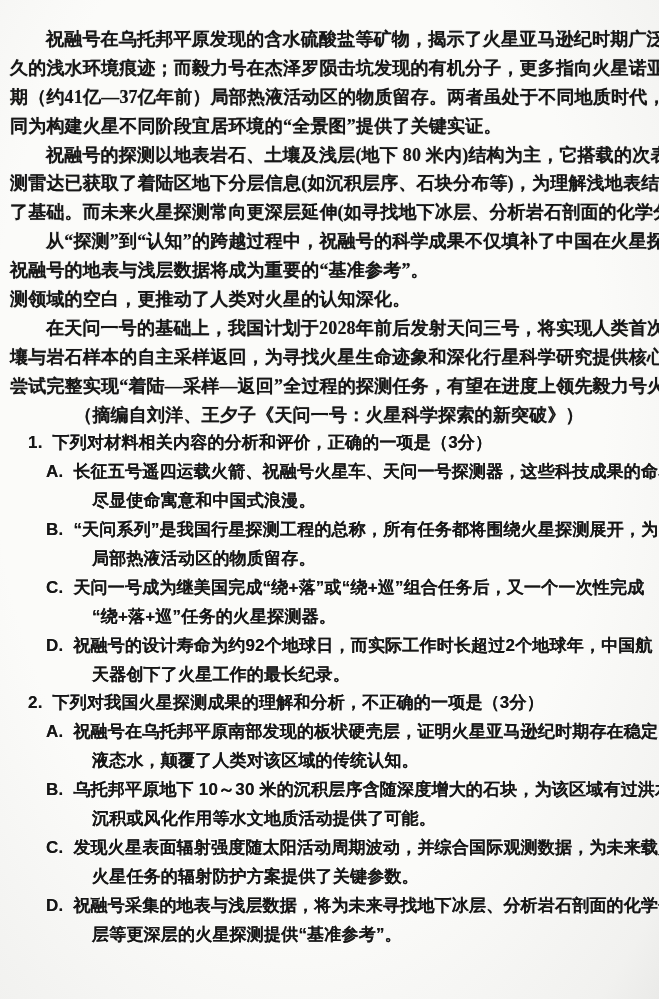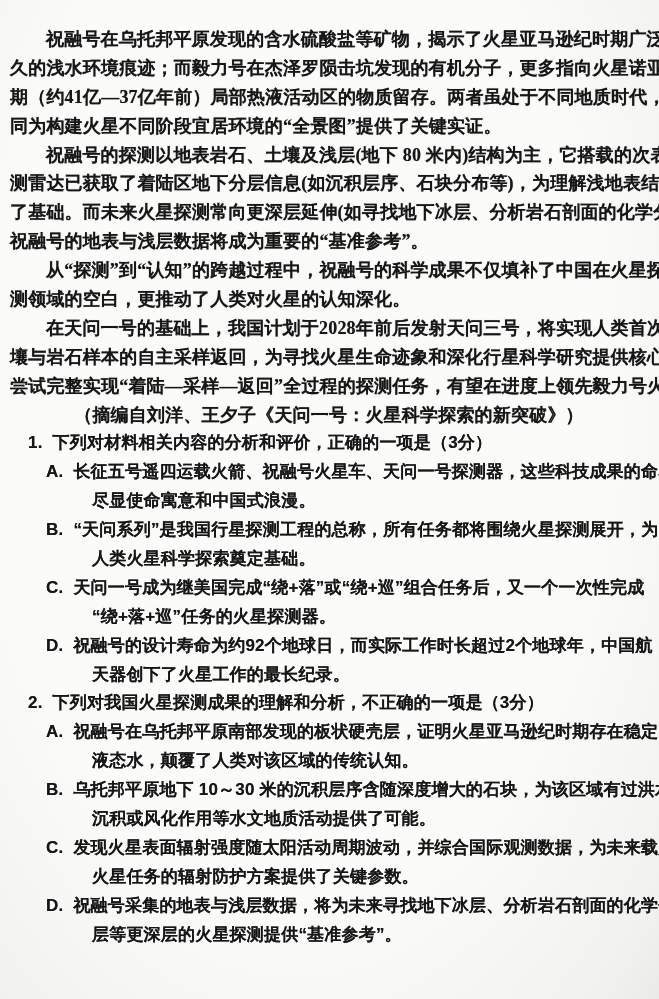--- a/index.html
+++ b/index.html
@@ -60,23 +60,23 @@
 
   <div class="passage">
     <div class="line indent">祝融号在乌托邦平原发现的含水硫酸盐等矿物，揭示了火星亚马逊纪时期广泛而持</div>
     <div class="line">久的浅水环境痕迹；而毅力号在杰泽罗陨击坑发现的有机分子，更多指向火星诺亚纪晚</div>
     <div class="line">期（约41亿—37亿年前）局部热液活动区的物质留存。两者虽处于不同地质时代，但</div>
     <div class="line">同为构建火星不同阶段宜居环境的“全景图”提供了关键实证。</div>
 
     <div class="line indent">祝融号的探测以地表岩石、土壤及浅层(地下 80 米内)结构为主，它搭载的次表层探</div>
     <div class="line">测雷达已获取了着陆区地下分层信息(如沉积层序、石块分布等)，为理解浅地表结构奠定</div>
     <div class="line">了基础。而未来火星探测常向更深层延伸(如寻找地下冰层、分析岩石剖面的化学分层</div>
+    <div class="line indent">从“探测”到“认知”的跨越过程中，祝融号的科学成果不仅填补了中国在火星探</div>
+
     <div class="line">祝融号的地表与浅层数据将成为重要的“基准参考”。</div>
-
-    <div class="line indent">从“探测”到“认知”的跨越过程中，祝融号的科学成果不仅填补了中国在火星探</div>
     <div class="line">测领域的空白，更推动了人类对火星的认知深化。</div>
 
     <div class="line indent">在天问一号的基础上，我国计划于2028年前后发射天问三号，将实现人类首次火星土</div>
     <div class="line">壤与岩石样本的自主采样返回，为寻找火星生命迹象和深化行星科学研究提供核心样本，</div>
     <div class="line">尝试完整实现“着陆—采样—返回”全过程的探测任务，有望在进度上领先毅力号火星样</div>
 
     <div class="line attr">（摘编自刘洋、王夕子《天问一号：火星科学探索的新突破》）</div>
   </div>
 
   <div class="q">
@@ -85,21 +85,21 @@
     </div>
 
     <div class="line opt-first">
       <span class="opt-label">A.</span><span>长征五号遥四运载火箭、祝融号火星车、天问一号探测器，这些科技成果的命名</span>
     </div>
     <div class="line opt-cont">尽显使命寓意和中国式浪漫。</div>
 
     <div class="line opt-first">
       <span class="opt-label">B.</span><span>“天问系列”是我国行星探测工程的总称，所有任务都将围绕火星探测展开，为</span>
     </div>
-    <div class="line opt-cont">人类火星科学探索奠定基础。</div>
+    <div class="line opt-cont">局部热液活动区的物质留存。</div>
 
     <div class="line opt-first">
       <span class="opt-label">C.</span><span>天问一号成为继美国完成“绕+落”或“绕+巡”组合任务后，又一个一次性完成</span>
     </div>
     <div class="line opt-cont">“绕+落+巡”任务的火星探测器。</div>
 
     <div class="line opt-first">
       <span class="opt-label">D.</span><span>祝融号的设计寿命为约92个地球日，而实际工作时长超过2个地球年，中国航</span>
     </div>
     <div class="line opt-cont">天器创下了火星工作的最长纪录。</div>

